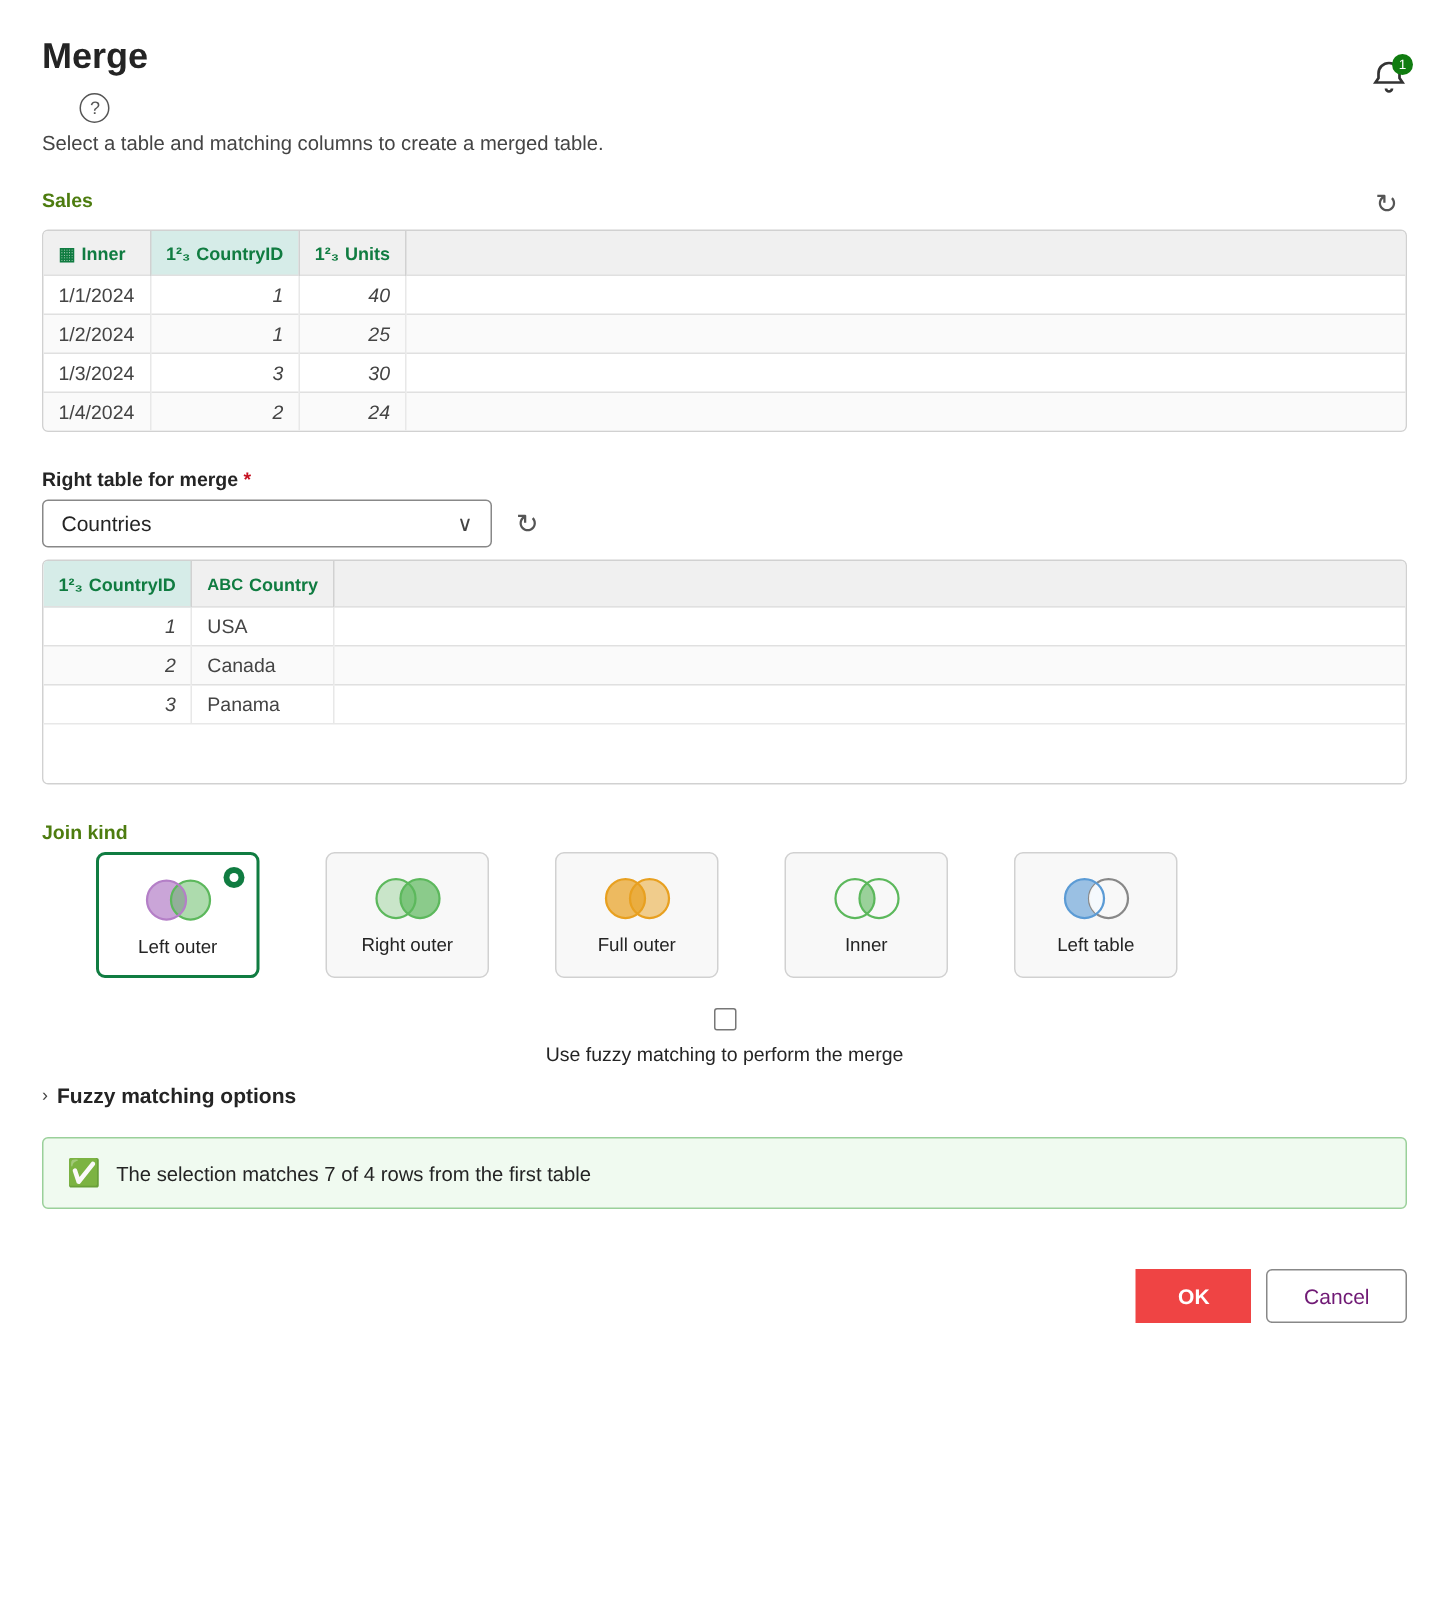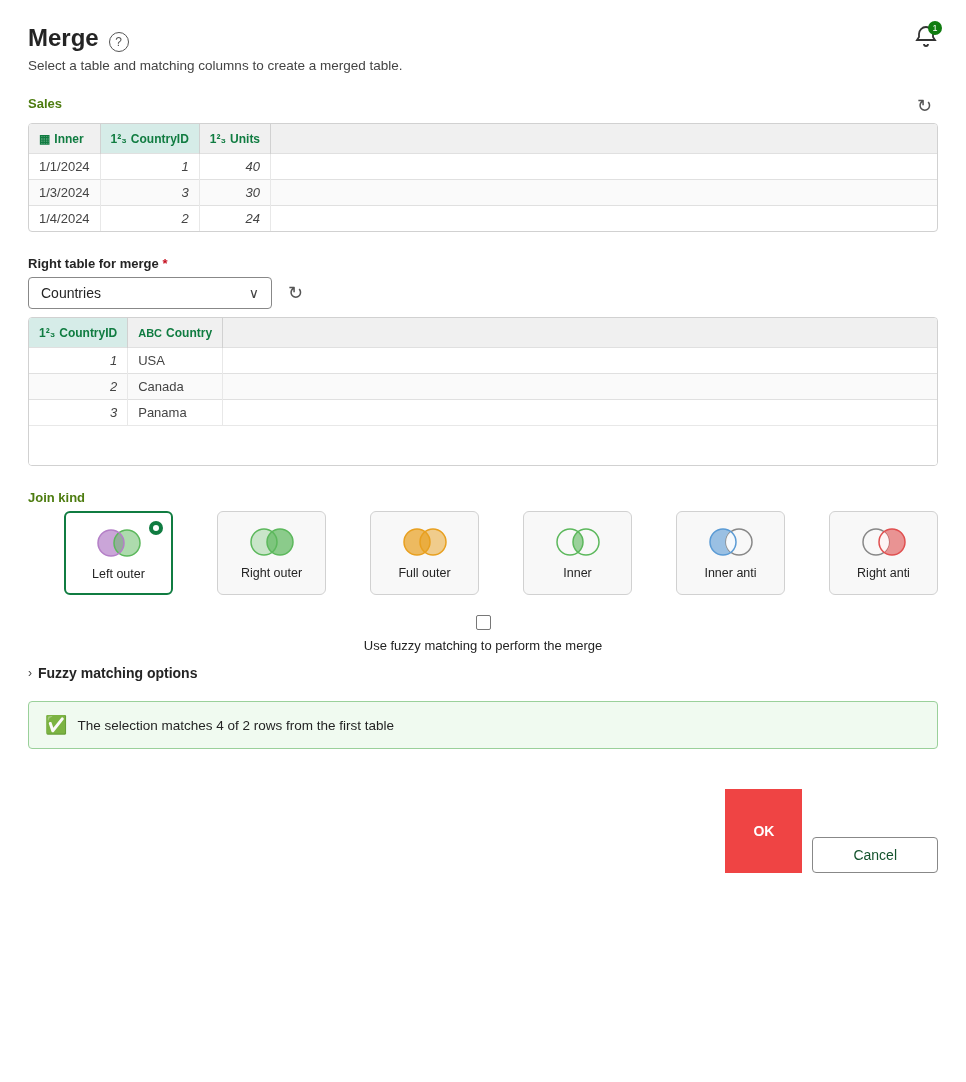--- a/index.html
+++ b/index.html
@@ -14,22 +14,23 @@
     }
 
     .page-header {
       display: flex;
       align-items: center;
       justify-content: space-between;
       margin-bottom: 6px;
     }
     .title-row {
       display: flex;
-      align-items: flex-end;
+      align-items: center;
       gap: 10px;
+      flex-direction: column;
     }
     .page-title {
       font-size: 24px;
       font-weight: 600;
     }
     .help-icon {
       width: 20px;
       height: 20px;
       border-radius: 50%;
       border: 1.5px solid #555;
@@ -147,21 +148,21 @@
       font-weight: 700;
       margin-bottom: 6px;
     }
     .required-star { color: #c50f1f; }
     .dropdown-row {
       display: flex;
       align-items: center;
       gap: 10px;
     }
     .dropdown-control {
-      width: 244px;
+      width: 300px;
       padding: 7px 12px;
       border: 1.5px solid #888;
       border-radius: 4px;
       font-size: 14px;
       background: #fff;
       cursor: pointer;
       display: flex;
       align-items: center;
       justify-content: space-between;
     }
@@ -279,27 +280,26 @@
       border: none;
       border-radius: 0;
       padding: 9px 28px;
       font-size: 14px;
       font-weight: 600;
       cursor: pointer;
       text-align: center;
     }
     .btn-cancel {
       background: #fff;
-      color: #14532d;
+      color: #701a75;
       border: 1.5px solid #888;
       border-radius: 4px;
-      padding: 9px 40px;
+      padding: 9px 24px;
       font-size: 14px;
       cursor: pointer;
-      margin-top: 48px;
     }
 
     .col-header-teal { background: #d6ece8; }
     .col-header-normal { background: #f0f0f0; }
   </style>
 </head>
 <body>
 
 <div class="page-header">
   <div class="title-row">
@@ -348,20 +348,26 @@
         </tr>
       </thead>
       <tbody>
         <tr>
           <td class="text-left">1/1/2024</td>
             <td>1</td>
             <td>40</td>
             <td></td>
         </tr>
         <tr>
+          <td class="text-left">1/2/2024</td>
+            <td>1</td>
+            <td>25</td>
+            <td></td>
+        </tr>
+        <tr>
           <td class="text-left">1/3/2024</td>
             <td>3</td>
             <td>30</td>
             <td></td>
         </tr>
         <tr>
           <td class="text-left">1/4/2024</td>
             <td>2</td>
             <td>24</td>
             <td></td>
@@ -477,50 +483,38 @@
     <div class="join-card">
       <svg class="venn" viewBox="0 0 52 32">
         <circle cx="18" cy="16" r="13" fill="#5b9bd5" opacity="0.6"></circle>
         <circle cx="34" cy="16" r="13" fill="none" stroke="#888" stroke-width="1.5"></circle>
         <clipPath id="clip-la">
           <circle cx="34" cy="16" r="13"></circle>
         </clipPath>
         <circle cx="18" cy="16" r="13" fill="#fff" opacity="0.9" clip-path="url(#clip-la)"></circle>
         <circle cx="18" cy="16" r="13" fill="none" stroke="#5b9bd5" stroke-width="1.5"></circle>
       </svg>
-      <span class="join-card-label">Inner anti</span>
+      <span class="join-card-label">Left table</span>
     </div>
 
-    <div class="join-card">
-      <svg class="venn" viewBox="0 0 52 32">
-        <circle cx="18" cy="16" r="13" fill="none" stroke="#888" stroke-width="1.5"></circle>
-        <circle cx="34" cy="16" r="13" fill="#e05050" opacity="0.6"></circle>
-        <clipPath id="clip-ra">
-          <circle cx="18" cy="16" r="13"></circle>
-        </clipPath>
-        <circle cx="34" cy="16" r="13" fill="#fff" opacity="0.9" clip-path="url(#clip-ra)"></circle>
-        <circle cx="34" cy="16" r="13" fill="none" stroke="#e05050" stroke-width="1.5"></circle>
-      </svg>
-      <span class="join-card-label">Right anti</span>
-    </div>
 
   </div>
 </div>
 
 <div class="fuzzy-row" style="margin-top:16px">
   <input type="checkbox" class="checkbox-input" style="">
   <span class="fuzzy-label">Use fuzzy matching to perform the merge</span>
 </div>
 
 <div class="fuzzy-options">
   <span class="chevron-right">›</span>
   <span class="fuzzy-options-label">Fuzzy matching options</span>
 </div>
 
 <div class="status-bar">
   <span class="status-icon">✅</span>
-  <span class="status-text">The selection matches 4 of 2 rows from the first table</span>
+  <span class="status-text">The selection matches 7 of 4 rows from the first table</span>
 </div>
 
 <div class="footer-buttons">
   <button class="btn-ok">OK</button>
   <button class="btn-cancel">Cancel</button>
 </div>
 
 </body></html>

